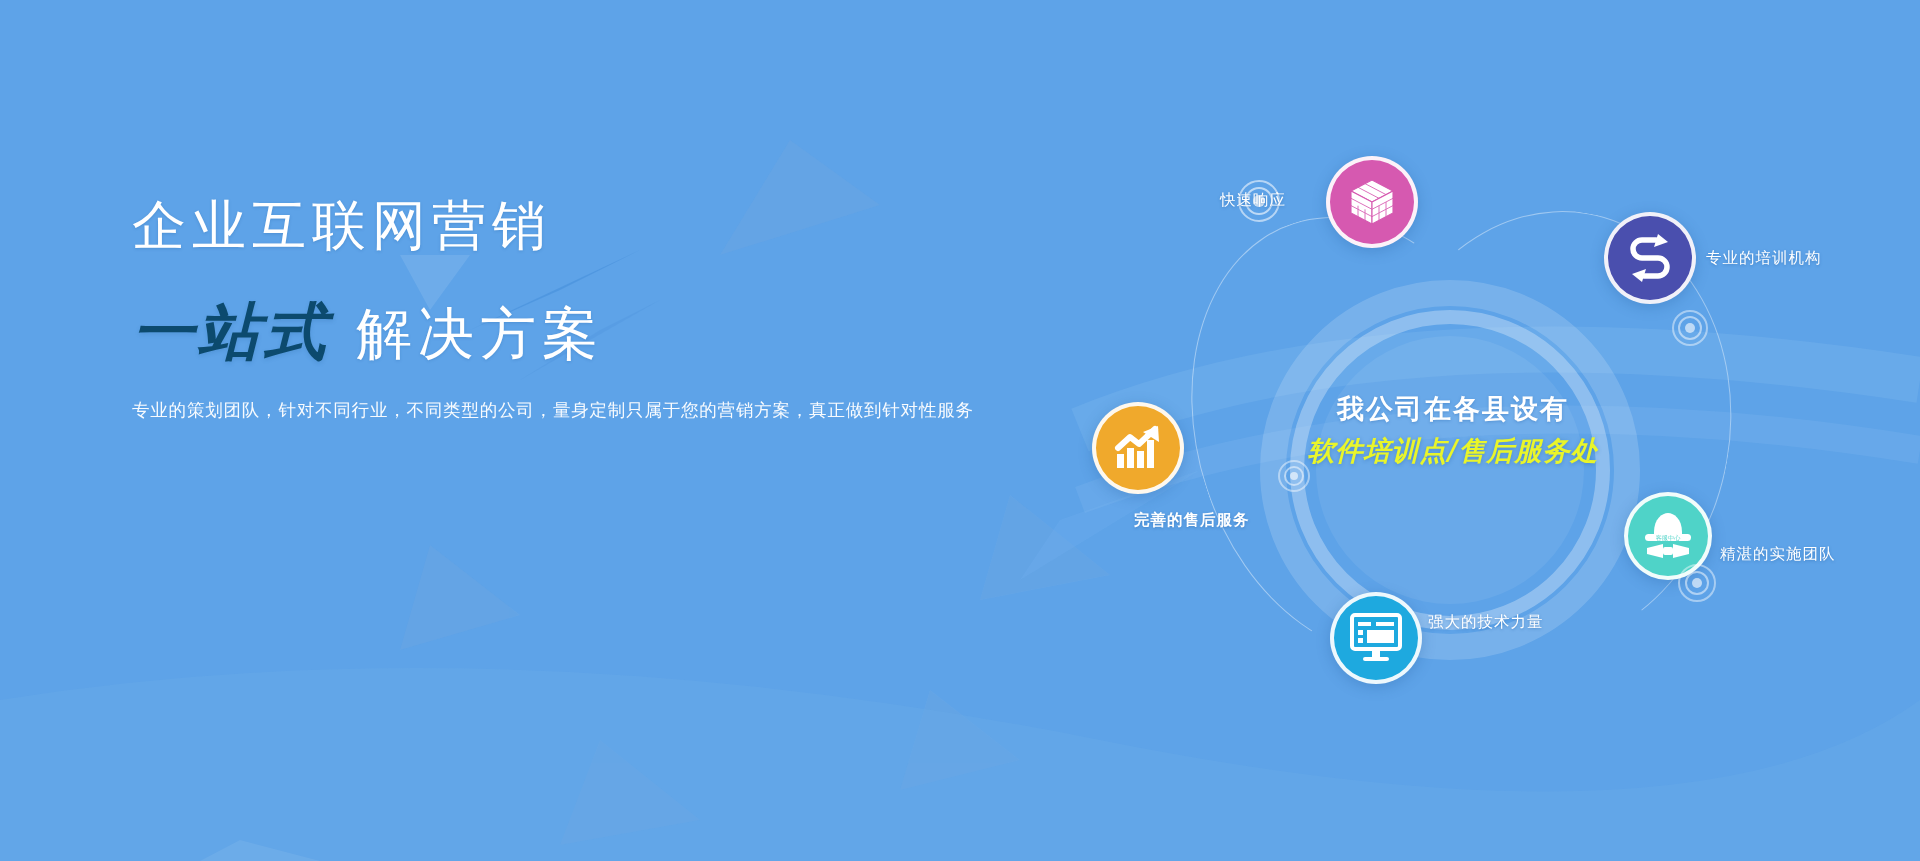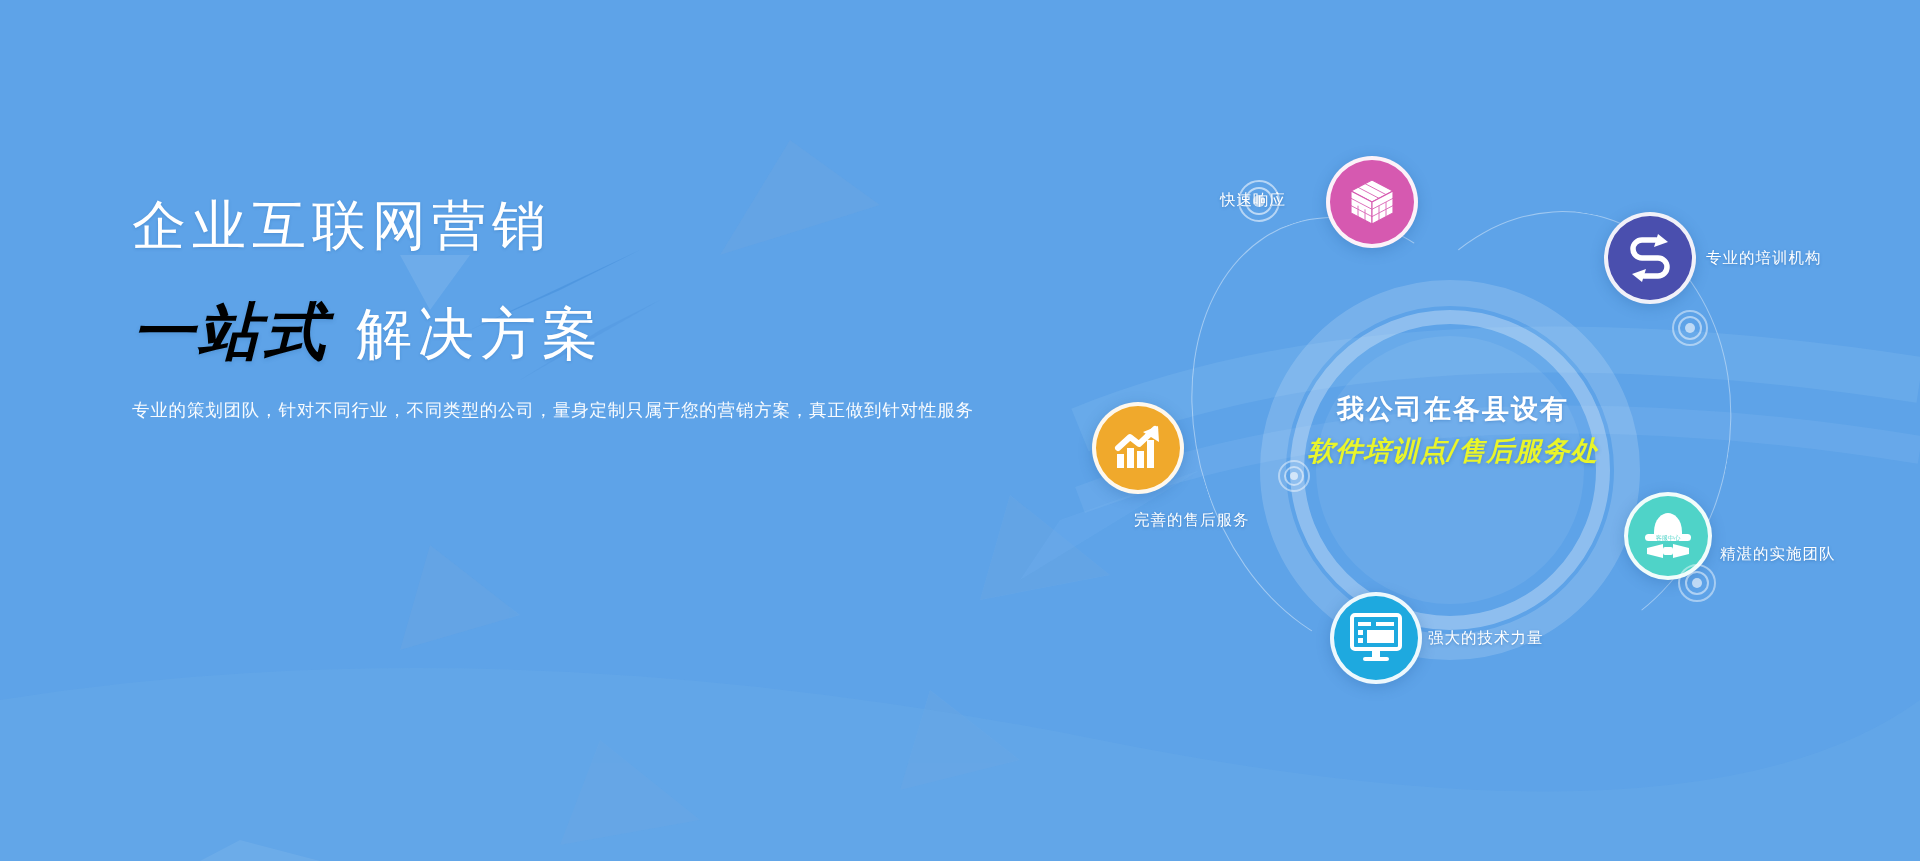--- a/index.html
+++ b/index.html
@@ -22,21 +22,21 @@
   .copy{ position:absolute; left:132px; top:196px; width:920px; }
   .headline-1{
     color:#ffffff; font-size:54px; letter-spacing:6px;
     font-weight:400; line-height:1.1; white-space:nowrap;
     text-shadow:0 1px 3px rgba(28,86,150,.25);
   }
   .headline-2{
     margin-top:44px; white-space:nowrap; line-height:1.05;
   }
   .hl-accent{
-    color:#000000; font-size:62px; font-weight:700; font-style:italic;
+    color:#0c4a6e; font-size:62px; font-weight:700; font-style:italic;
     letter-spacing:4px; font-family:"DejaVu Serif",serif;
     text-shadow:0 2px 4px rgba(28,86,150,.18);
   }
   .hl-white{
     color:#ffffff; font-size:56px; font-weight:400; letter-spacing:6px;
     margin-left:26px;
     text-shadow:0 1px 3px rgba(28,86,150,.22);
   }
   .sub-1{
     margin-top:52px; color:#ffffff; font-size:19px; letter-spacing:1.4px;
@@ -115,24 +115,24 @@
 
   #node-train .bubble{ left:524px; top:92px; width:92px; height:92px; background:#4a4fae; }
   #node-train .lbl{ left:626px; top:128px; }
   #node-train .ripple{ left:590px; top:188px; }
 
   #node-impl .bubble{ left:544px; top:372px; width:88px; height:88px; background:#4fd3c8; }
   #node-impl .lbl{ left:640px; top:424px; }
   #node-impl .ripple{ left:596px; top:442px; }
 
   #node-tech .bubble{ left:250px; top:472px; width:92px; height:92px; background:#1ea9df; }
-  #node-tech .lbl{ left:348px; top:508px; }
+  #node-tech .lbl{ left:348px; top:492px; }
 
   #node-after .bubble{ left:12px; top:282px; width:92px; height:92px; background:#f0a92c; }
-  #node-after .lbl{ left:54px; top:390px; }
+  #node-after .lbl{ left:54px; top:390px;font-weight:bold; }
   #node-after .ripple{ left:196px; top:338px; }
 </style>
 </head>
 <body>
 
 <div id="banner">
 
   <div class="bg-layer">
     <svg width="1920" height="861" viewBox="0 0 1920 861">
       <g fill="#ffffff" opacity="0.10">

